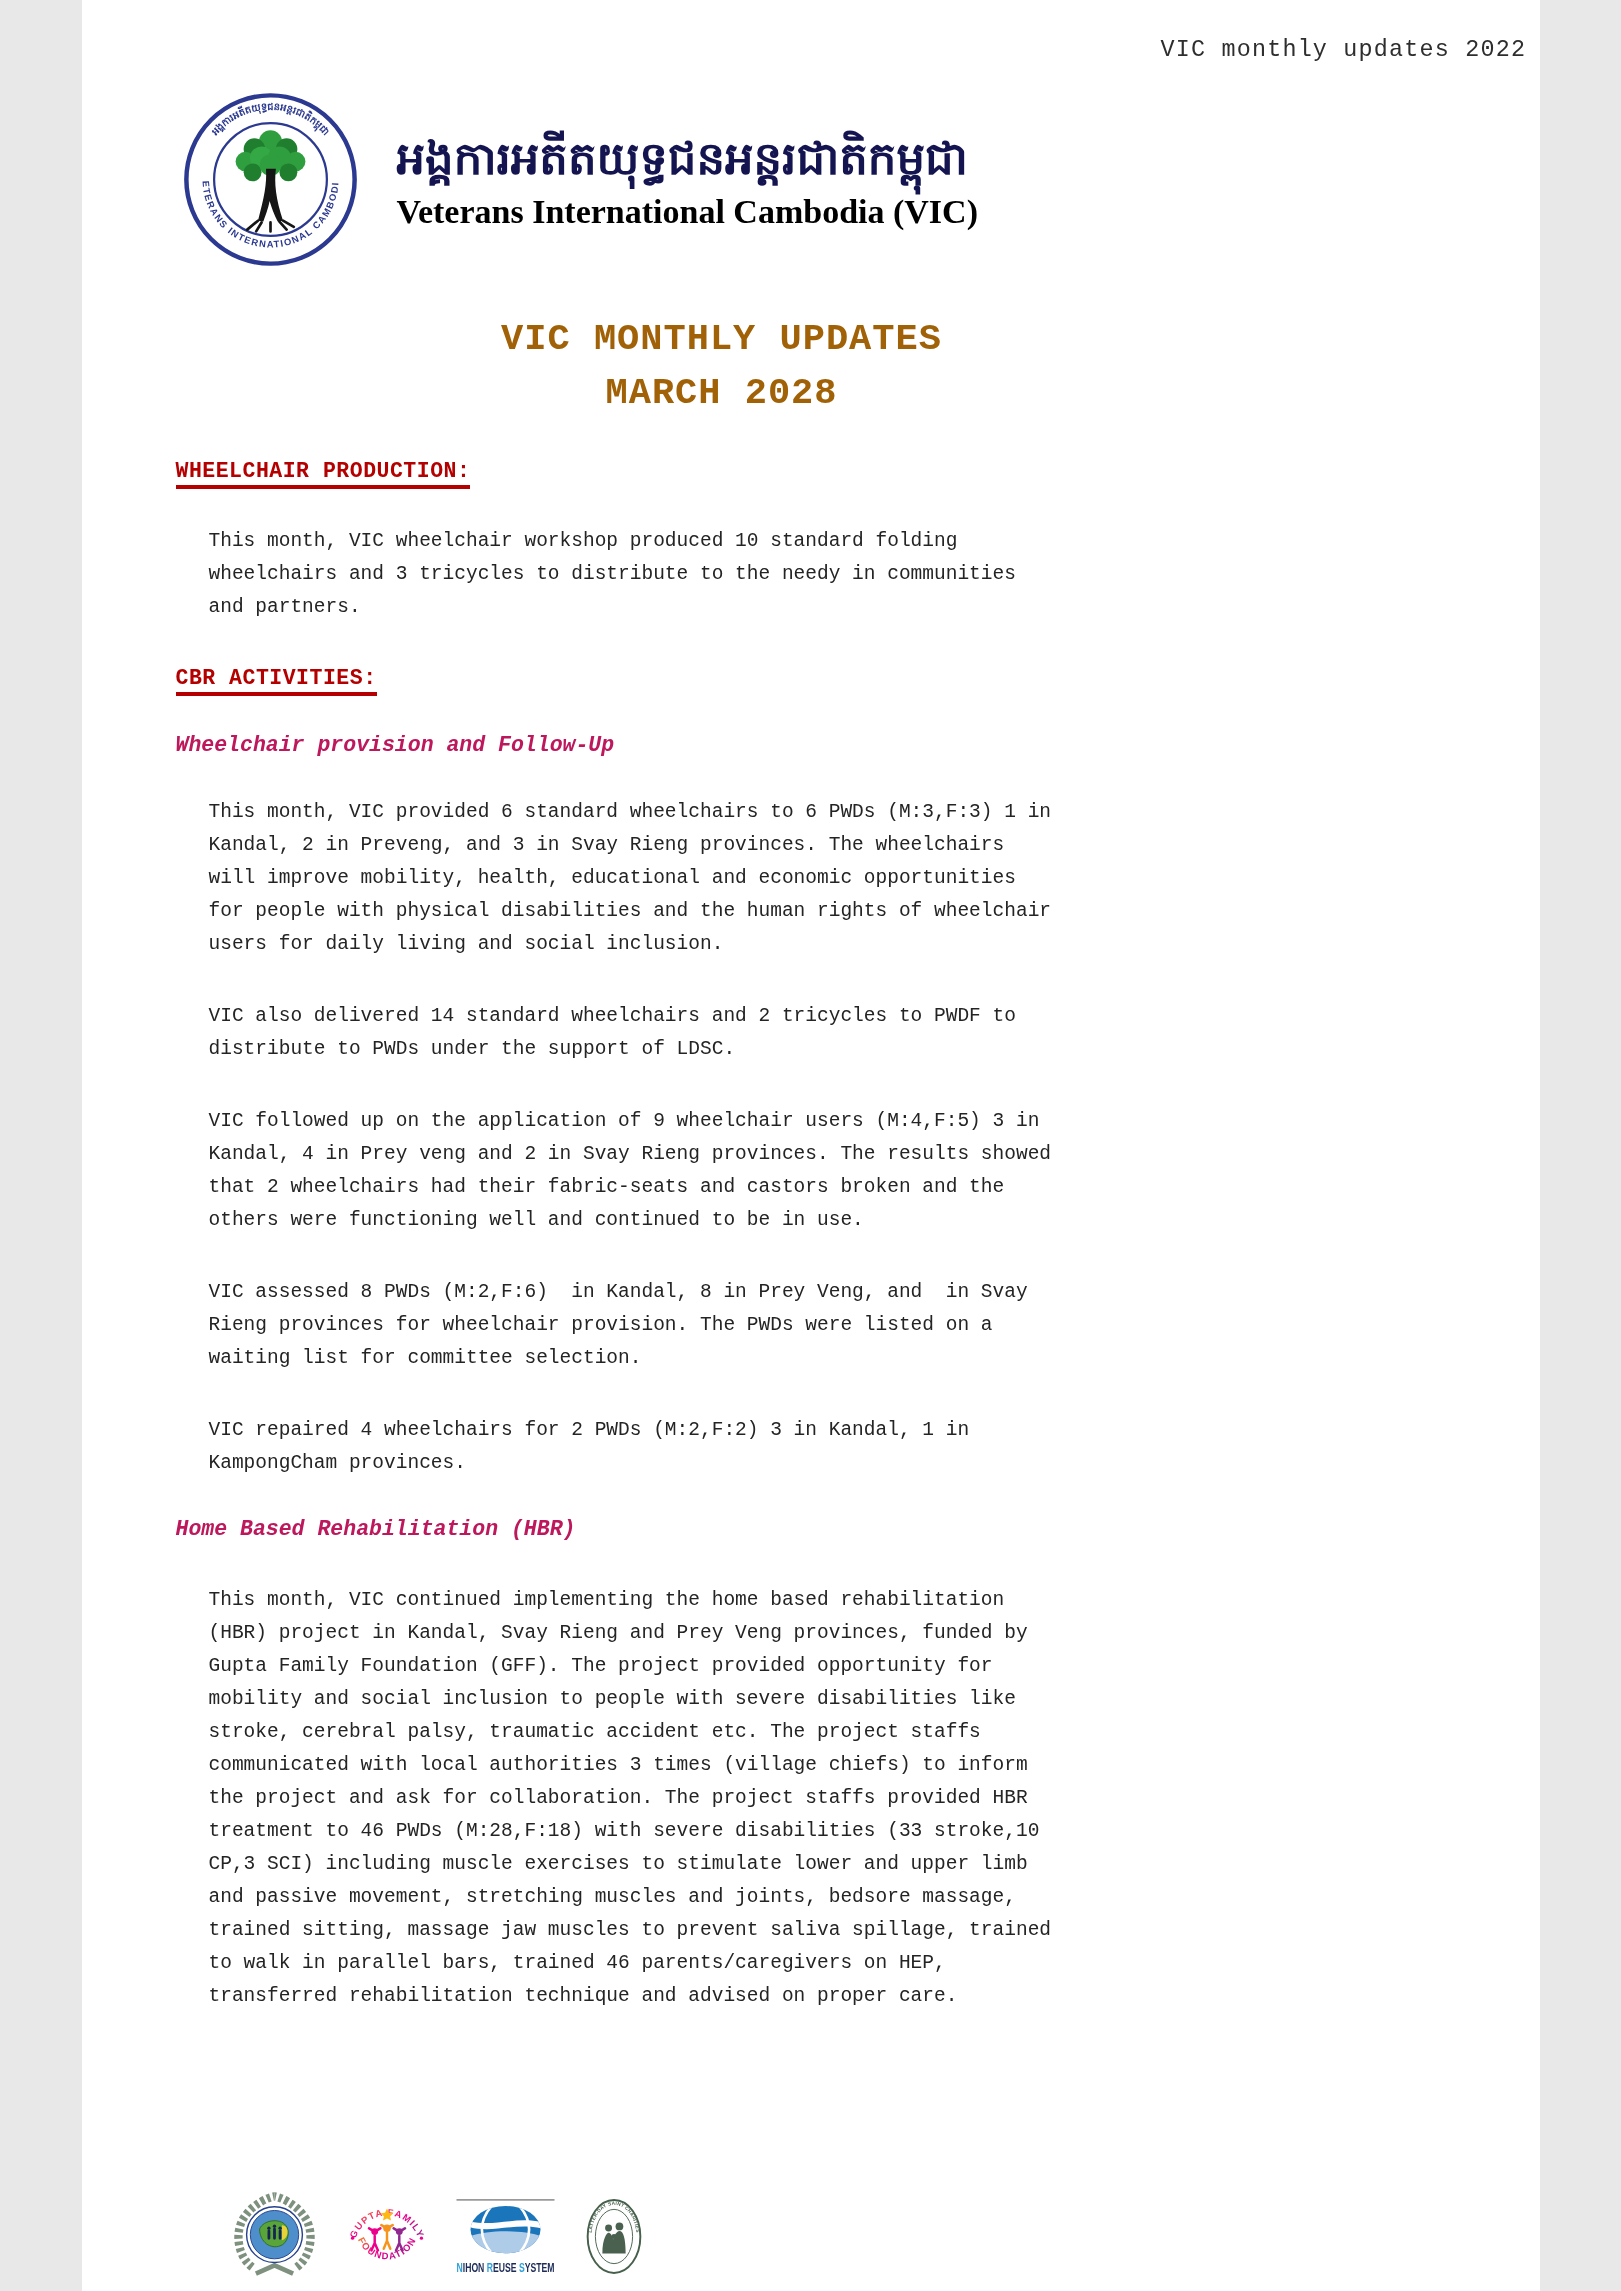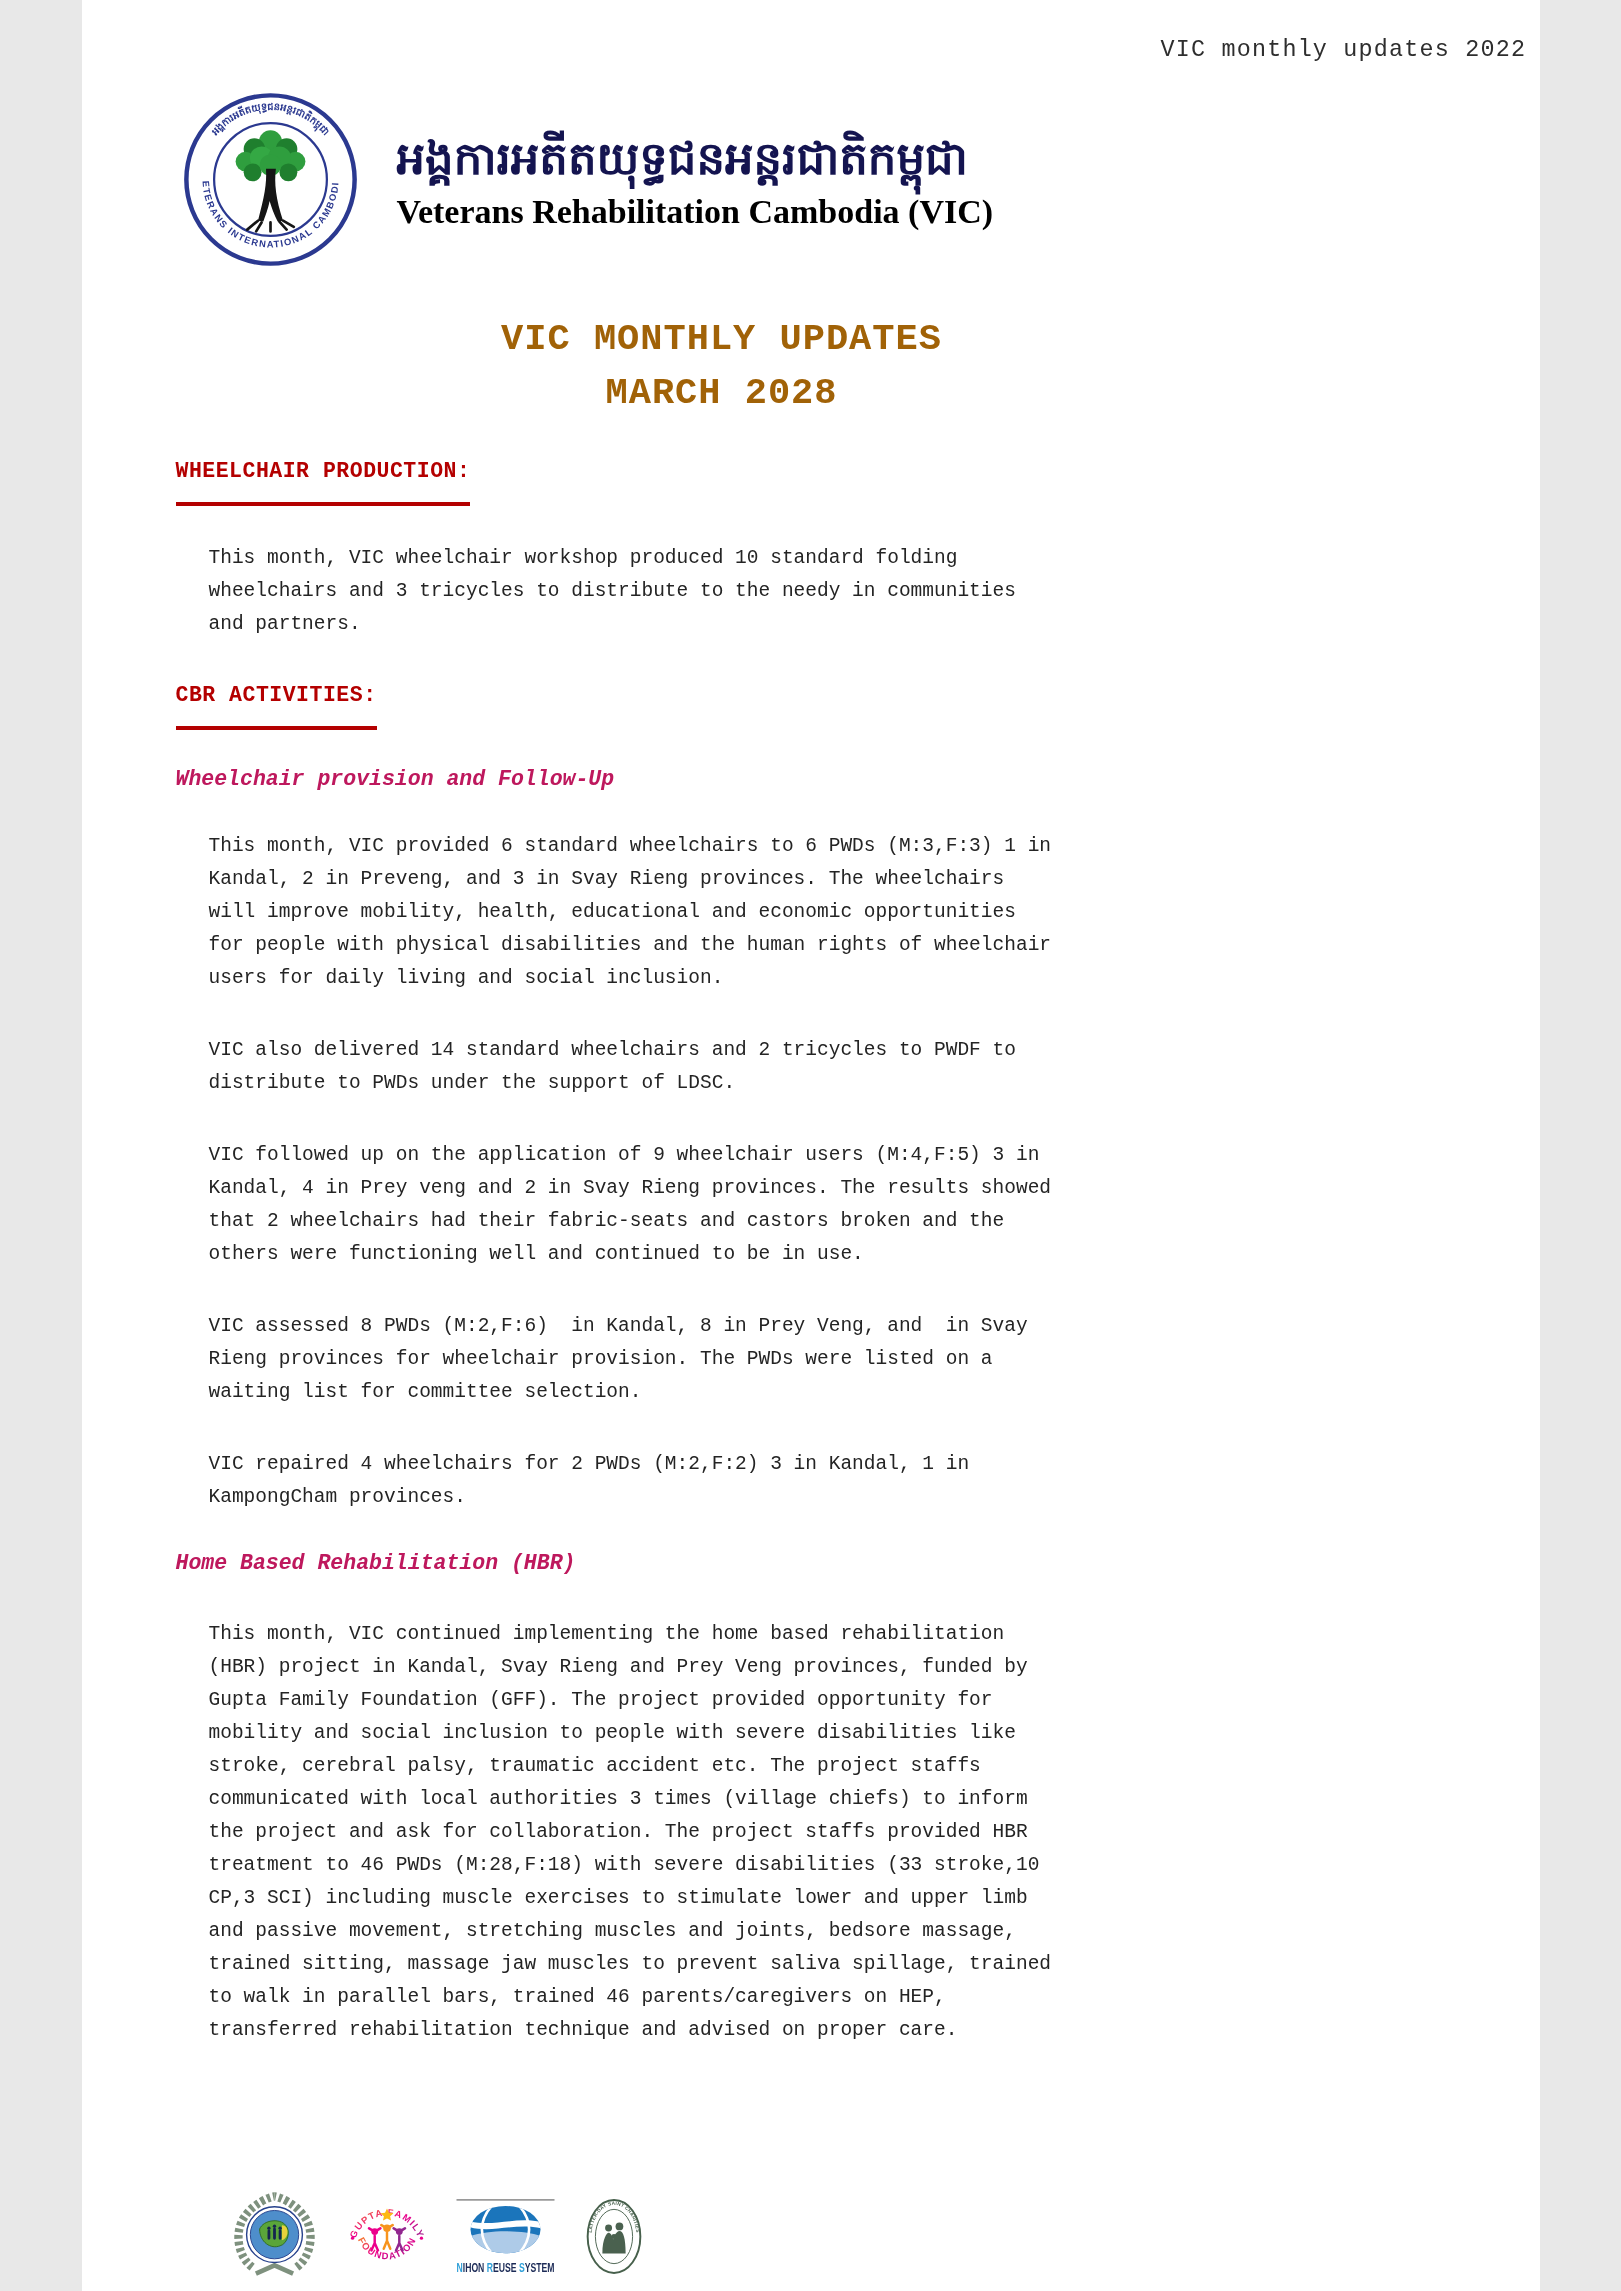--- a/index.html
+++ b/index.html
@@ -22,21 +22,21 @@
   .english-name{
     font-family:"Liberation Serif",serif;font-weight:bold;
     font-size:34px;color:#000;margin-top:5.9px;white-space:nowrap;
   }
   .title-wrap{margin:43px 0 0 94px;width:1092px;text-align:center;}
   .title-line{font-weight:bold;font-size:37px;line-height:54px;color:#a16207;letter-spacing:1px;text-align:center;}
   .doc-body{margin-left:94px;width:965px;}
   .red-heading{
     display:inline-block;margin:0;
     font-size:21.5px;font-weight:bold;letter-spacing:0.5px;
-    color:#b40000;border-bottom:4.9px solid #b40000;padding-bottom:19px;
+    color:#b40000;border-bottom:4.9px solid #b40000;padding-bottom:2px;
     white-space:nowrap;
   }
   .hwrap-1{margin-top:39px;}
   .hwrap-2{margin-top:42px;}
   .subheading{
     margin:37px 0 0 0;font-size:21.5px;font-weight:bold;font-style:italic;
     color:#be185d;white-space:nowrap;
   }
   .para{
     margin:39px 0 0 33px;width:926px;
@@ -80,21 +80,21 @@
         <circle cx="110" cy="76" r="13" fill="#2f9e3e"></circle>
         <circle cx="80" cy="92" r="10" fill="#1f7f2e"></circle>
         <circle cx="120" cy="92" r="10" fill="#1f7f2e"></circle>
         <circle cx="100" cy="84" r="12" fill="#2f9e3e"></circle>
         <path d="M95 88 C96 105 93 120 86 146 L92 147 C96 136 98 130 99 124 C101 131 104 139 108 147 L114 146 C106 122 104 104 106 88 Z" fill="#151515"></path>
         <path d="M86 146 L74 156 M90 148 L84 158 M110 147 L118 156 M114 146 L126 153 M100 148 L100 158" stroke="#151515" stroke-width="3" fill="none" stroke-linecap="round"></path>
       </g>
     </svg>
     <div class="org-names">
       <div class="khmer-name">អង្គការអតីតយុទ្ធជនអន្តរជាតិកម្ពុជា</div>
-      <div class="english-name">Veterans Rehabilitation Cambodia (VIC)</div>
+      <div class="english-name">Veterans International Cambodia (VIC)</div>
     </div>
   </div>
 
   <div class="title-wrap">
     <div class="title-line">VIC MONTHLY UPDATES</div>
     <div class="title-line">MARCH 2028</div>
   </div>
 
   <div class="doc-body">
 

